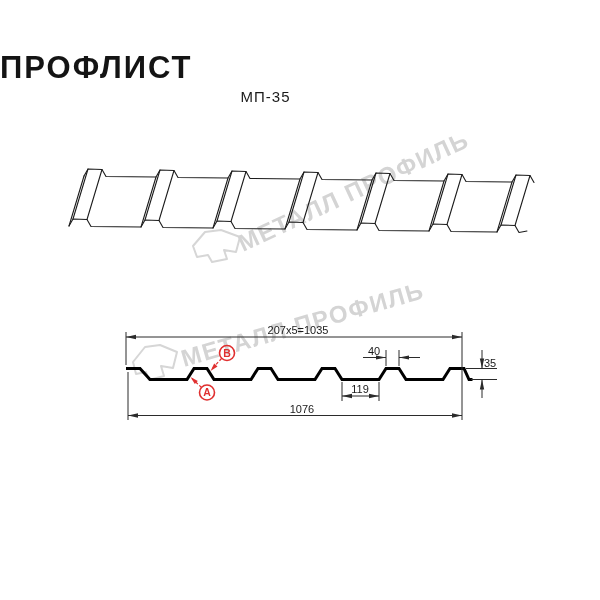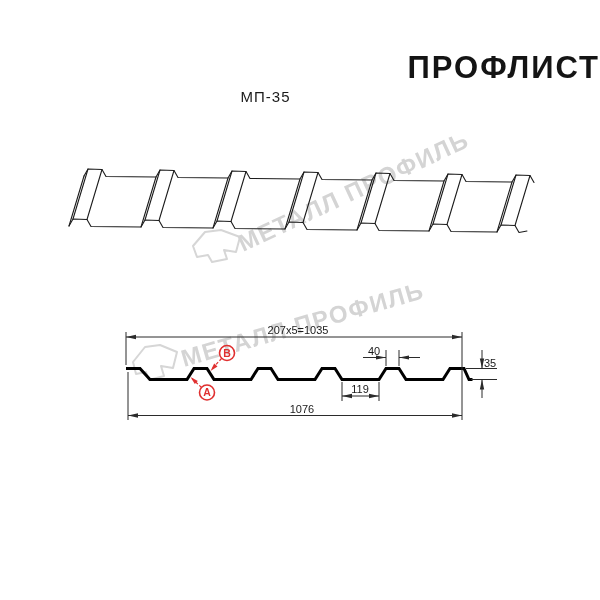--- a/index.html
+++ b/index.html
@@ -1,19 +1,19 @@
 <!DOCTYPE html>
 <html><head>
 <meta charset="utf-8">
 <style>
   html,body{margin:0;padding:0;}
   body{width:600px;height:600px;background:#ffffff;position:relative;overflow:hidden;
        font-family:"Liberation Sans", sans-serif;}
   .stage{position:absolute;left:0;top:0;width:600px;height:600px;}
-  .title{position:absolute;left:0;top:50px;width:600px;text-align:right;
+  .title{position:absolute;left:0;top:50px;width:600px;text-align:left;
          font-size:31px;font-weight:bold;letter-spacing:2px;color:#141414;}
   .subtitle{position:absolute;left:0;top:88px;width:531px;text-align:center;
          font-size:15px;font-weight:normal;letter-spacing:1px;color:#1a1a1a;}
   .footer{position:absolute;left:0;top:530px;width:600px;text-align:center;
          font-size:15px;letter-spacing:0.5px;color:#1a1a1a;}
   svg{position:absolute;left:0;top:0;}
   .wire{stroke:#1c1c1c;stroke-width:1.1;fill:none;stroke-linejoin:round;stroke-linecap:round;}
   .thick{stroke:#000000;stroke-width:3;fill:none;stroke-linejoin:miter;}
   .dim{stroke:#2b2b2b;stroke-width:1;fill:none;}
   .dimtxt{font-family:"Liberation Sans",sans-serif;font-size:11px;fill:#1a1a1a;}

